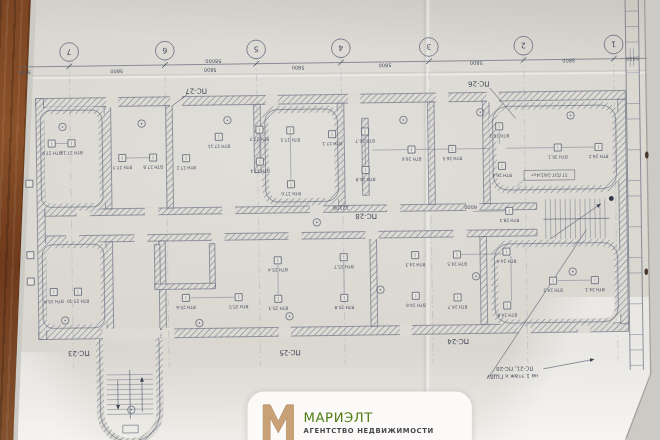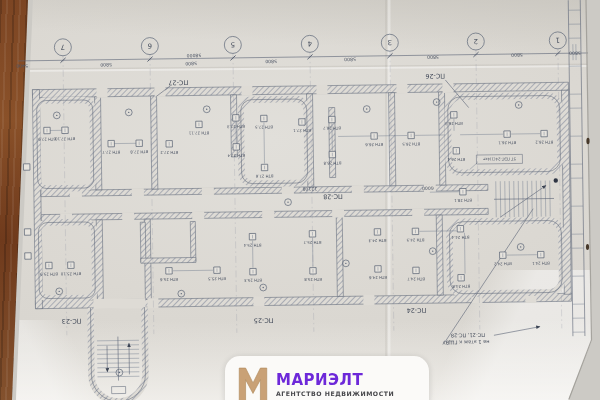--- a/index.html
+++ b/index.html
@@ -43,21 +43,21 @@
   .t46{font-size:4.6px;fill:#4c5464}
   .tz{font-size:6.4px;fill:#3f4756}
   .te{font-size:3.9px;fill:#4c5464}
   .tn{font-size:5px;fill:#434b5a}
   text{text-anchor:middle;font-family:"DejaVu Sans",sans-serif}
   .eqb{fill:#e7e4de;stroke:#565f71;stroke-width:.7}
   
   .badge{position:absolute;left:225px;top:356px;width:204px;height:58px;z-index:6;
     background:#fbfaf8;border-radius:15px;box-shadow:0 1px 6px rgba(0,0,0,.14);
     display:flex;align-items:center;padding-left:13px;gap:8px;box-sizing:border-box}
-  .brand{font-size:15px;font-weight:bold;color:#6d28d9;letter-spacing:.5px;line-height:1.05}
+  .brand{font-size:12px;font-weight:normal;color:#4d7c0f;letter-spacing:.5px;line-height:1.05}
   .sub{font-size:6.2px;font-weight:bold;color:#48484c;letter-spacing:.55px;margin-top:2px}
 </style>
 </head>
 <body>
 
 <div class="wood"></div>
 <div class="sheet2"></div>
 <div class="paper">
   <div class="crease-h"></div>
   <div class="crease-v"></div>

